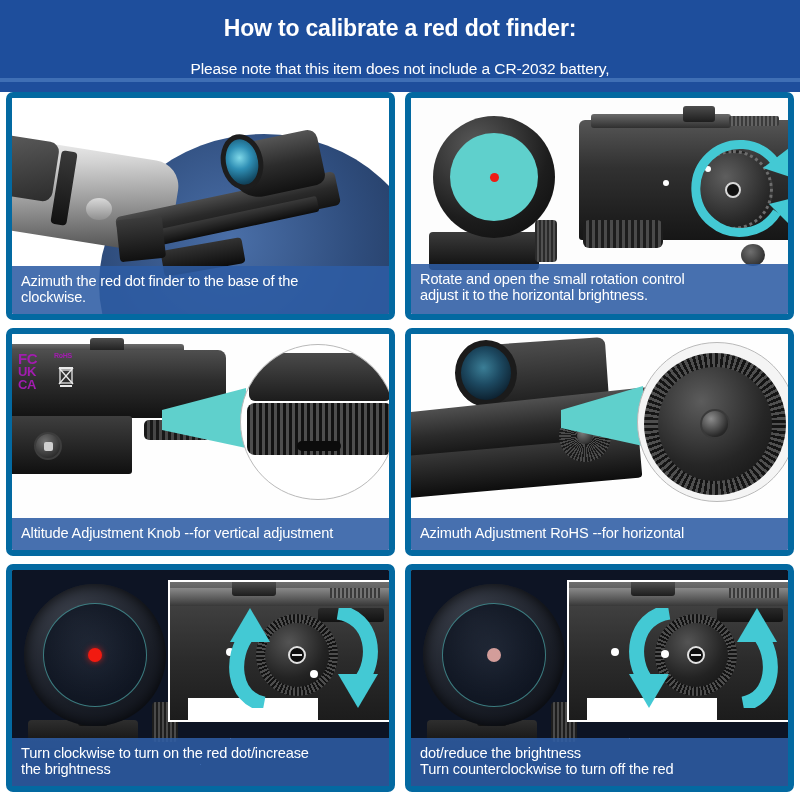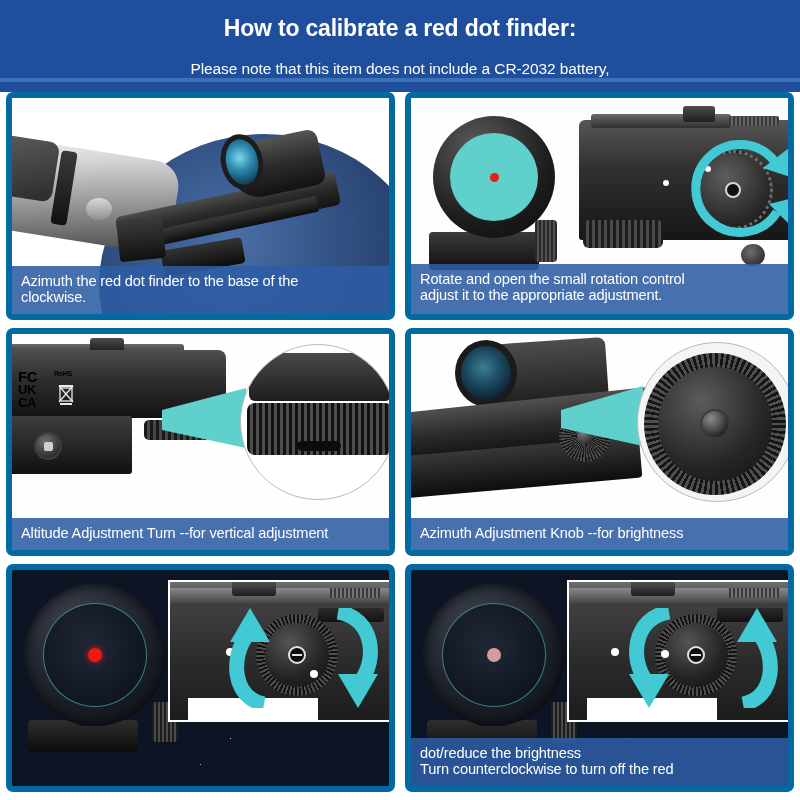--- a/index.html
+++ b/index.html
@@ -201,21 +201,21 @@
   .p3-lower {
     position:absolute; left:-8px; top:82px; width:128px; height:58px;
     background: linear-gradient(180deg,#3e3e3e,#101010); border-radius:3px;
   }
   .p3-screwbig {
     position:absolute; left:22px; top:98px; width:28px; height:28px;
     border-radius:50%; background: radial-gradient(circle at 38% 32%,#707070,#161616);
     border:2px solid #3d3d3d; display:flex; align-items:center; justify-content:center;
   }
   .p3-screwbig i { width:9px; height:9px; background:#cfcfcf; border-radius:2px; display:block; }
-  .p3-marks { position:absolute; left:6px; top:36px; width:66px; color:#000000; }
+  .p3-marks { position:absolute; left:6px; top:18px; width:66px; color:#a21caf; }
   .p3-fc { font-size:15px; font-weight:bold; line-height:0.95; letter-spacing:-0.5px; }
   .p3-uk { font-size:13px; font-weight:bold; line-height:0.95; letter-spacing:-0.5px; }
   .p3-ca { font-size:13px; font-weight:bold; line-height:0.95; letter-spacing:-0.5px; }
   .p3-rohs { position:absolute; left:36px; top:0px; font-size:7px; font-weight:bold; letter-spacing:-0.3px; }
   .p3-weee { position:absolute; left:38px; top:12px; }
   .p3-knob-small {
     position:absolute; left:132px; top:86px; width:66px; height:20px;
     background: repeating-linear-gradient(90deg,#181818 0 3px,#474747 3px 6px);
     border-radius:5px;
   }
@@ -455,21 +455,21 @@
         <div class="p2-dot-w" style="left:252px;top:82px;"></div>
 
         <svg class="p2-arrow-arc" viewBox="0 0 116 116">
           <path d="M98 30 A44 44 0 1 0 100 80" fill="none" stroke="#43c9d4" stroke-width="9" stroke-linecap="butt"></path>
           <polygon points="112,16 116,46 86,36" fill="#43c9d4"></polygon>
           <polygon points="112,92 92,72 116,66" fill="#43c9d4"></polygon>
         </svg>
       </div>
       <div class="caption tall">
         <span class="cap-line">Rotate and open the small rotation control</span>
-        <span class="cap-line">adjust it to the appropriate adjustment.</span>
+        <span class="cap-line">adjust it to the horizontal brightness.</span>
       </div>
     </div>
 
     <div class="panel">
       <div class="photo">
         <div class="p3-bg"></div>
         <div class="p3-top"></div>
         <div class="p3-tab"></div>
         <div class="p3-body"></div>
         <div class="p3-lower"></div>
@@ -496,21 +496,21 @@
           <polygon points="0,24 0,44 84,62 84,2" fill="#5fd0cc"></polygon>
         </svg>
 
         <div class="p3-magnifier">
           <div class="p3-mag-knobtop"></div>
           <div class="p3-mag-knurl"></div>
           <div class="p3-mag-slot"></div>
         </div>
       </div>
       <div class="caption">
-        <span class="cap-line">Altitude Adjustment Turn --for vertical adjustment</span>
+        <span class="cap-line">Altitude Adjustment Knob --for vertical adjustment</span>
       </div>
     </div>
 
     <div class="panel">
       <div class="photo">
         <div class="p4-bg"></div>
         <div class="p4-tube"></div>
         <div class="p4-lens"></div>
         <div class="p4-rail"></div>
         <div class="p4-base"></div>
@@ -521,21 +521,21 @@
           <polygon points="0,26 0,44 82,62 82,2" fill="#5fd0cc"></polygon>
         </svg>
 
         <div class="p4-magnifier">
           <div class="p4-mag-gear"></div>
           <div class="p4-mag-face"></div>
           <div class="p4-mag-ctr"></div>
         </div>
       </div>
       <div class="caption">
-        <span class="cap-line">Azimuth Adjustment Knob --for brightness</span>
+        <span class="cap-line">Azimuth Adjustment RoHS --for horizontal</span>
       </div>
     </div>
 
     <div class="panel">
       <div class="photo">
         <div class="night"></div>
         <div class="p56-foot"></div>
         <div class="p56-stub"></div>
         <div class="p56-wheel"></div>
         <div class="p56-lensring">
@@ -564,20 +564,24 @@
           <svg class="arrow-svg" style="left:52px;top:26px;" width="56" height="100" viewBox="0 0 56 100">
             <path d="M42 96 C10 90 8 48 26 26" fill="none" stroke="#43c9d4" stroke-width="15" stroke-linecap="butt"></path>
             <polygon points="28,0 48,34 8,34" fill="#43c9d4"></polygon>
           </svg>
           <svg class="arrow-svg" style="left:160px;top:26px;" width="56" height="100" viewBox="0 0 56 100">
             <path d="M8 4 C44 10 48 52 30 74" fill="none" stroke="#43c9d4" stroke-width="15" stroke-linecap="butt"></path>
             <polygon points="28,100 8,66 48,66" fill="#43c9d4"></polygon>
           </svg>
         </div>
       </div>
+      <div class="caption">
+        <span class="cap-line">Turn clockwise to turn on the red dot/increase</span>
+        <span class="cap-line">the brightness</span>
+      </div>
     </div>
 
     <div class="panel">
       <div class="photo">
         <div class="night"></div>
         <div class="p56-foot"></div>
         <div class="p56-stub"></div>
         <div class="p56-wheel"></div>
         <div class="p56-lensring">
           <div class="p56-glass">

